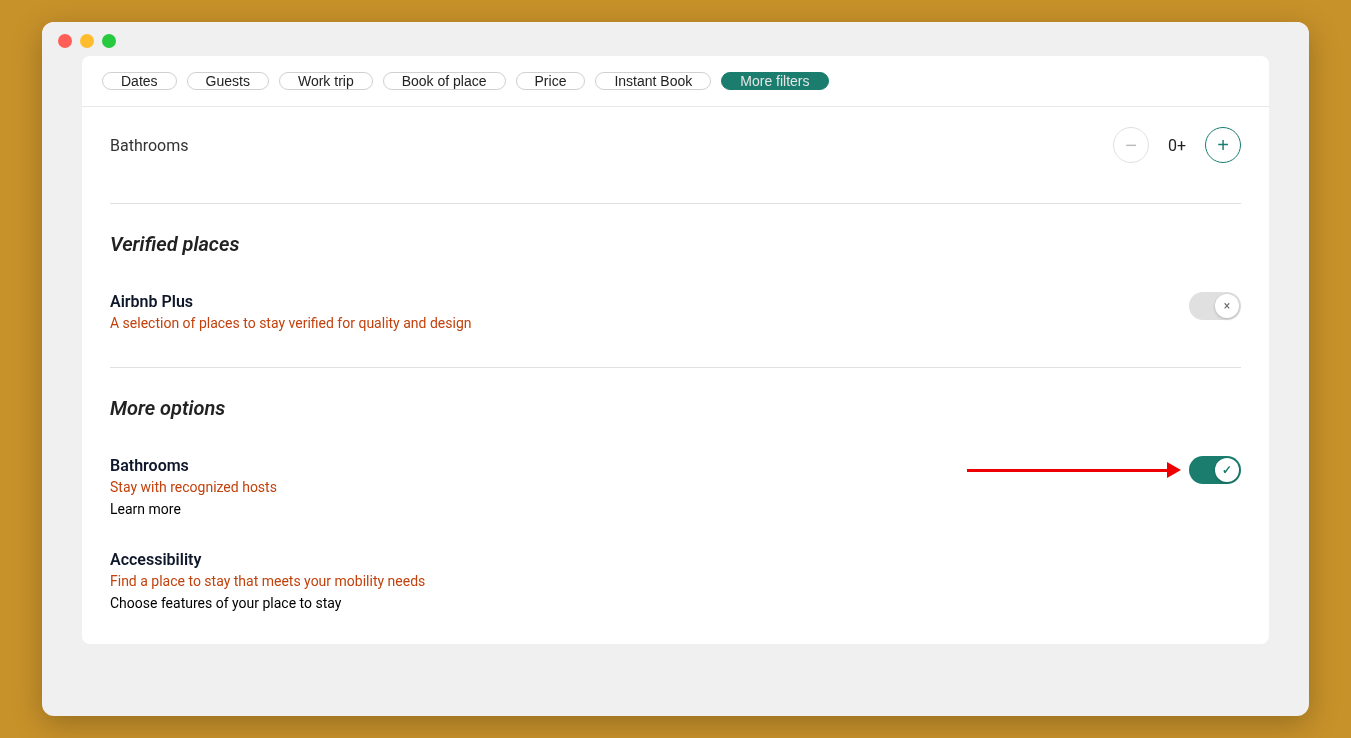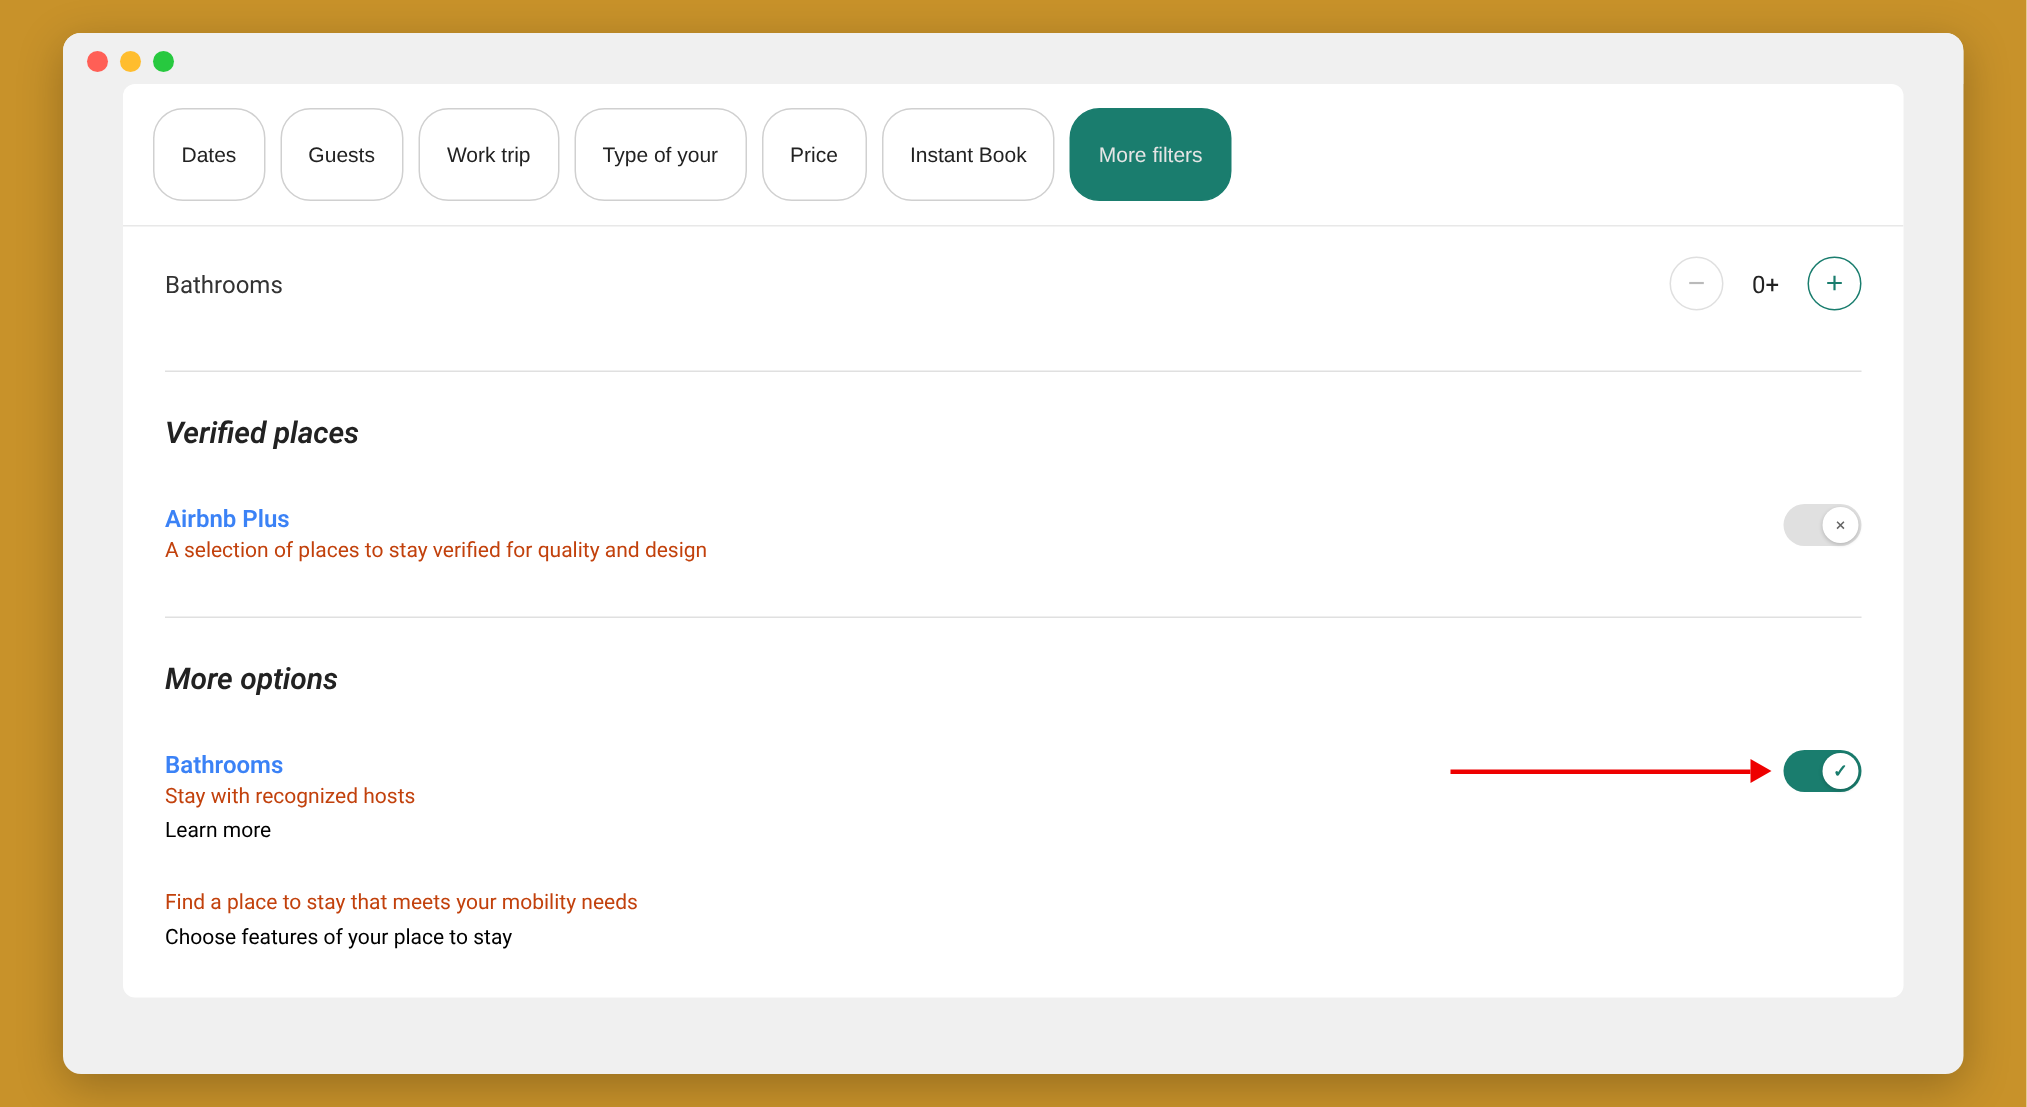--- a/index.html
+++ b/index.html
@@ -55,21 +55,21 @@
       gap: 10px;
       align-items: center;
       border-bottom: 1px solid #e8e8e8;
       flex-wrap: wrap;
     }
 
     .filter-btn {
       border: 1px solid #d0d0d0;
       background: white;
       border-radius: 20px;
-      padding: 22px 18px;
+      padding: 0 18px;
       font-size: 14px;
       cursor: pointer;
       color: #222;
       font-weight: 400;
       text-align: center;
     }
 
     .filter-btn.active {
       background: #1a7d6e;
       color: #e5e5e5;
@@ -146,21 +146,21 @@
       padding: 16px 0;
     }
 
     .option-info {
       flex: 1;
     }
 
     .option-title {
       font-size: 16px;
       font-weight: 600;
-      color: #3b82f6;
+      color: #0f172a;
       margin-bottom: 4px;
     }
 
     .option-desc {
       font-size: 14px;
       color: #c2410c;
       margin-bottom: 4px;
     }
 
     .option-link {
@@ -269,21 +269,21 @@
     <span class="traffic-light yellow"></span>
     <span class="traffic-light green"></span>
   </div>
 
   <div class="content-area">
 
     <div class="filter-bar">
       <button class="filter-btn">Dates</button>
       <button class="filter-btn">Guests</button>
       <button class="filter-btn">Work trip</button>
-      <button class="filter-btn">Type of your</button>
+      <button class="filter-btn">Book of place</button>
       <button class="filter-btn">Price</button>
       <button class="filter-btn">Instant Book</button>
       <button class="filter-btn active">More filters</button>
     </div>
 
     <div class="main-content">
 
       <div class="counter-row">
         <span class="counter-label">Bathrooms</span>
         <div class="counter-controls">
@@ -331,20 +331,21 @@
               </div>
               <div class="toggle-on">
                 <div class="toggle-knob">✓</div>
               </div>
             </div>
           </div>
         </div>
 
         <div class="option-row">
           <div class="option-info">
+            <div class="option-title">Accessibility</div>
             <div class="option-desc">Find a place to stay that meets your mobility needs</div>
             <a class="option-link" href="#">Choose features of your place to stay</a>
           </div>
         </div>
 
       </div>
 
     </div>
   </div>
 </div>

